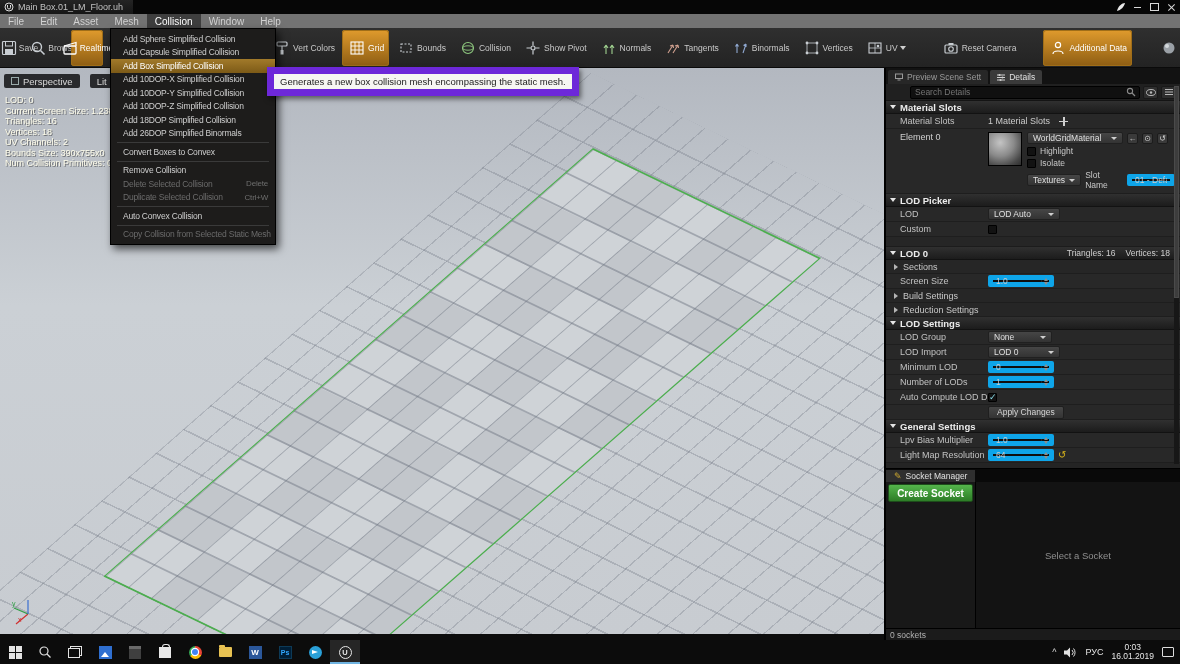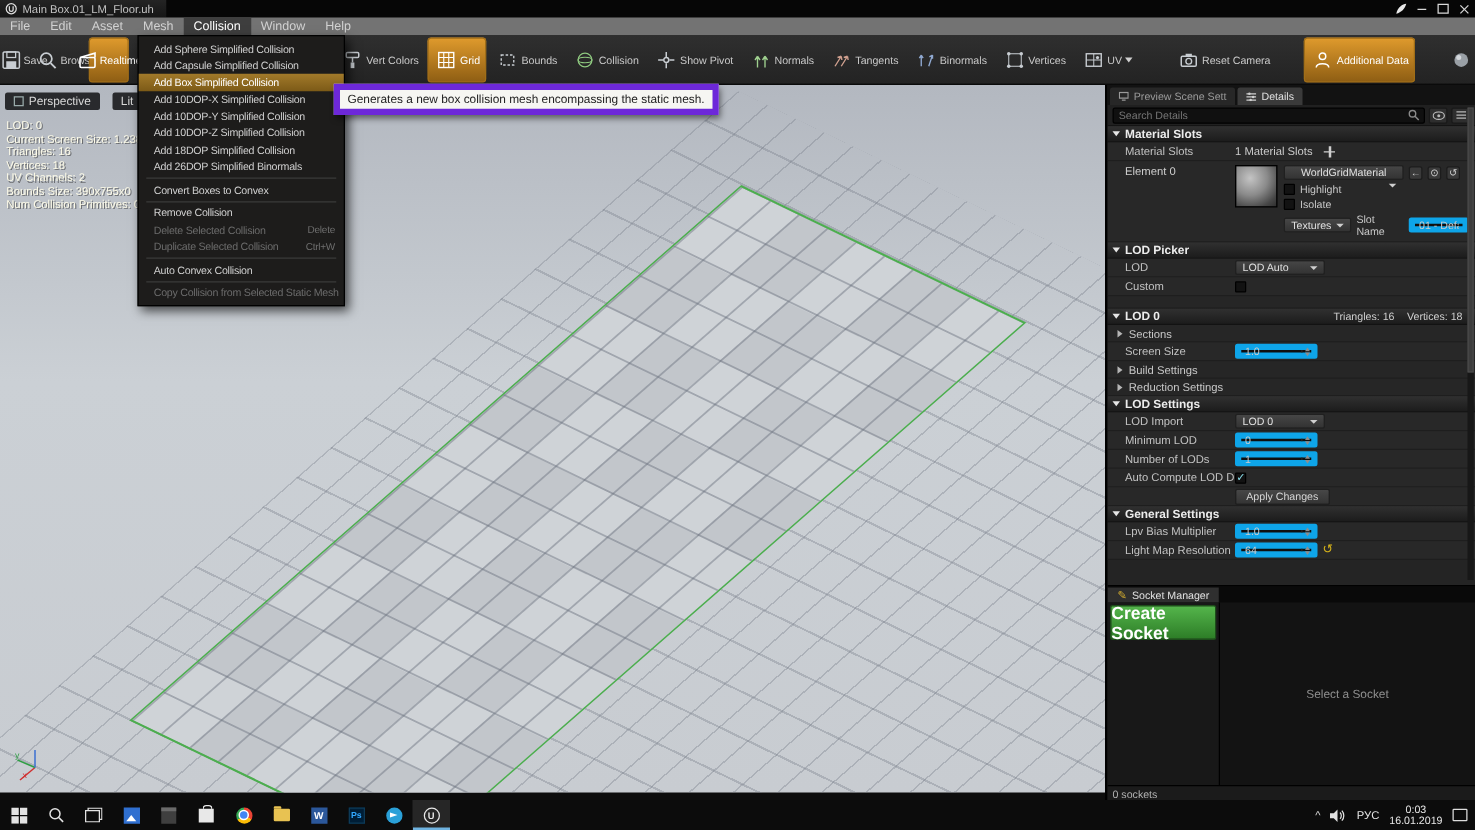--- a/index.html
+++ b/index.html
@@ -50,37 +50,37 @@
   .chip { height:14px; background:rgba(16,17,19,.85); border-radius:2px; display:flex; align-items:center; gap:4px; padding:0 7px; font-size:9.5px; color:#d8d8d8; }
   .chip-ic { width:8px; height:8px; border:1px solid #9aa; }
   .vp-stats { position:absolute; left:5px; top:27px; z-index:5; font-size:9px; line-height:10.5px; color:#fdfbe8; text-shadow:1px 1px 0 rgba(40,40,40,.55); }
   .gizmo { position:absolute; left:8px; bottom:8px; z-index:5; }
   
   .details { position:relative; width:296px; height:572px; background:#242424; border-left:2px solid #000; overflow:hidden; }
   .dtabs { height:16px; background:#121212; display:flex; align-items:flex-end; gap:2px; padding:2px 2px 0; }
   .dtab { height:14px; display:flex; align-items:center; gap:4px; padding:0 7px; background:#272727; font-size:8.5px; color:#9a9a9a; border-radius:2px 2px 0 0; white-space:nowrap; }
   .dtab.active { background:#3a3a3a; color:#e0e0e0; }
   .searchrow { height:17px; display:flex; align-items:center; gap:3px; padding:2px 4px; background:#202020; border-bottom:1px solid #141414; }
-  .search-box { flex:1; height:13px; background:#101010; border:1px solid #000; border-radius:2px; display:flex; align-items:center; }
+  .search-box { flex:1; height:13px; background:#101010; border:1px solid #000; border-radius:2px; display:flex; align-items:center;margin-left:20px; }
   .search-box input { flex:1; height:11px; background:transparent; border:none; outline:none; color:#9a9a9a; font-size:8.5px; padding:0 4px; font-family:"Liberation Sans",sans-serif; }
   .sq-btn { width:15px; height:13px; background:#2e2e2e; border:1px solid #191919; border-radius:2px; display:flex; align-items:center; justify-content:center; }
   .dsection { height:13px; background:linear-gradient(#303030,#1c1c1c); border-bottom:1px solid #121212; display:flex; align-items:center; gap:4px; padding:0 4px; }
   .dsection .htext { font-size:9.5px; font-weight:bold; color:#ececec; }
   .hright { margin-left:auto; display:flex; gap:10px; padding-right:6px; }
   .hright span { font-size:8.5px; font-weight:normal; color:#cfcfcf; }
   .tri-d { width:0; height:0; border-left:3.5px solid transparent; border-right:3.5px solid transparent; border-top:4.5px solid #e6e6e6; }
   .tri-r { width:0; height:0; border-top:3.5px solid transparent; border-bottom:3.5px solid transparent; border-left:4.5px solid #b5b5b5; }
   .drow { min-height:15px; display:flex; align-items:center; background:#282828; border-bottom:1px solid #1e1e1e; }
   .dlabel { width:102px; padding-left:14px; font-size:9px; color:#c2c2c2; white-space:nowrap; overflow:hidden; }
   .dval { flex:1; display:flex; align-items:center; gap:4px; padding-right:6px; font-size:9px; color:#cccccc; }
   .drow.sub { background:#262626; padding-left:8px; gap:5px; min-height:14px; }
   .drow.sub .slbl { font-size:9px; color:#c8c8c8; }
   .dd { height:12px; background:linear-gradient(#464646,#333333); border:1px solid #202020; border-radius:2px; display:flex; align-items:center; gap:4px; padding:0 5px; font-size:8.5px; color:#e0e0e0; }
   .dd .ddc { width:0; height:0; border-left:3px solid transparent; border-right:3px solid transparent; border-top:3.5px solid #cfcfcf; margin-left:auto; }
-  .w70 { width:72px; } .w64 { width:64px; } .w92 { width:96px;flex-direction:column; }
+  .w70 { width:72px; } .w64 { width:64px; } .w92 { width:96px; }
   .spin { width:66px; height:12px; background:#0f0f0f; border:5px solid #0ea5e9; border-radius:2px; display:flex; align-items:center; }
   .spin input { flex:1; min-width:0; height:10px; background:transparent; border:none; outline:none; color:#cccccc; font-size:8.5px; padding:0 3px; font-family:"Liberation Sans",sans-serif; }
   .spin-ctl { width:8px; height:100%; border-left:1px solid #262626; display:flex; flex-direction:column; align-items:center; justify-content:center; gap:1px; }
   .spin-ctl i { width:0; height:0; border-left:2.5px solid transparent; border-right:2.5px solid transparent; }
   .spin-ctl .up { border-bottom:3px solid #8d8d8d; } .spin-ctl .dn { border-top:3px solid #8d8d8d; }
   .cb { width:9px; height:9px; background:#121212; border:1px solid #000; border-radius:1px; position:relative; }
   .cb.checked::after { content:"✓"; position:absolute; left:0; top:-2px; font-size:9px; color:#86d8e4; }
   .plus-btn { width:11px; height:11px; position:relative; margin-left:4px; }
   .plus-btn::before { content:""; position:absolute; left:5px; top:1px; width:1.5px; height:9px; background:#cfcfcf; }
   .plus-btn::after  { content:""; position:absolute; left:1px; top:5px; width:9px; height:1.5px; background:#cfcfcf; }
@@ -96,33 +96,33 @@
   .reset-y { color:#d8b41a; font-size:10px; line-height:10px; }
   .dscroll { position:absolute; right:1px; top:18px; width:5px; height:378px; background:#171717; z-index:8; }
   .dthumb { width:100%; height:212px; background:#3d3d3d; border:1px solid #4a4a4a; }
   
   .socketmgr { position:absolute; left:0; top:400px; width:100%; height:172px; background:#0e0e0e; border-top:1px solid #000; z-index:10; display:flex; flex-direction:column; }
   .sm-tabrow { height:13px; background:#090909; display:flex; align-items:flex-end; }
   .sm-tab { height:12px; background:#2f2f2f; display:flex; align-items:center; gap:4px; padding:0 8px; font-size:8.5px; color:#e0e0e0; }
   .pencil::before { content:"✎"; color:#cfa92f; font-size:9px; }
   .sm-body { flex:1; display:flex; }
   .sm-left { width:90px; background:#181818; border-right:1px solid #000; padding:2px; }
-  .create-btn { height:28px; background:linear-gradient(#54b54b,#2d7d27); border:1px solid #1d4d1a; border-radius:2px; font-size:14px; font-weight:bold; color:#fff; display:flex; align-items:center; justify-content:center; }
+  .create-btn { height:18px; background:linear-gradient(#54b54b,#2d7d27); border:1px solid #1d4d1a; border-radius:2px; font-size:10px; font-weight:bold; color:#fff; display:flex; align-items:center; justify-content:center; }
   .sm-right { flex:1; background:#131313; display:flex; align-items:center; justify-content:center; }
   .sm-empty { font-size:9.5px; color:#8f8f8f; }
   .sm-status { height:12px; background:#1b1b1b; border-top:1px solid #000; display:flex; align-items:center; padding-left:4px; font-size:8.5px; color:#b2b2b2; }
   
   .cmenu { position:absolute; left:110px; top:28px; width:166px; background:#1d1c1b; border:1px solid #000; box-shadow:3px 4px 8px rgba(0,0,0,.65); z-index:60; padding:3px 0; }
   .citem { height:13.5px; display:flex; align-items:center; justify-content:space-between; padding:0 7px 0 12px; font-size:8.5px; letter-spacing:-0.2px; color:#cfcfcf; white-space:nowrap; overflow:hidden; }
   .citem.hl { background:linear-gradient(#a27a2a,#7c5a17); color:#fff; }
   .citem.dis { color:#6b6b6b; }
   .citem .shortcut { font-size:8px; color:#6e6e6e; margin-left:6px; }
   .msep { height:1px; background:#3a3a3a; margin:2px 6px; }
   
-  .tooltip { position:absolute; left:267px; top:67px; z-index:70; background:#f6f6f2; border:5px solid #6d28d9; box-shadow:2px 3px 5px rgba(0,0,0,.5); padding:2px 6px; font-size:9.5px; color:#1c1c1c; white-space:nowrap; }
+  .tooltip { position:absolute; left:267px; top:67px; z-index:70; background:#f6f6f2; border:7px solid #6d28d9; box-shadow:2px 3px 5px rgba(0,0,0,.5); padding:2px 6px; font-size:9.5px; color:#1c1c1c; white-space:nowrap; }
   
   .taskbar { position:absolute; left:0; bottom:0; width:100%; height:24px; background:#0c0c0c; display:flex; align-items:center; z-index:80; }
   .tico { width:30px; height:24px; display:flex; align-items:center; justify-content:center; }
   .tico.active { background:#262626; box-shadow:inset 0 -2px 0 #6fb3e0; }
   .chrome-ic { width:13px; height:13px; border-radius:50%; background:conic-gradient(#ea4335 0 33%, #fbbc05 0 66%, #34a853 0 100%); position:relative; }
   .chrome-ic::after { content:""; position:absolute; left:3.5px; top:3.5px; width:6px; height:6px; border-radius:50%; background:#4285f4; box-shadow:0 0 0 1.2px #fff; }
   .folder-ic { width:13px; height:10px; background:#e8c252; border-radius:1px; position:relative; }
   .folder-ic::before { content:""; position:absolute; left:0; top:-2px; width:6px; height:2px; background:#e8c252; border-radius:1px 1px 0 0; }
   .word-ic { width:13px; height:13px; background:#2b579a; color:#fff; font-size:8px; font-weight:bold; display:flex; align-items:center; justify-content:center; }
   .word-ic::before { content:"W"; }
@@ -513,20 +513,29 @@
       <div class="drow sub">
         <span class="tri-r"></span>
         <span class="slbl">Reduction Settings</span>
       </div>
 
       <div class="dsection">
         <span class="tri-d"></span>
         <span class="htext">LOD Settings</span>
       </div>
       <div class="drow">
+        <span class="dlabel">LOD Group</span>
+        <span class="dval">
+          <div class="dd w64">
+            <span>None</span>
+            <span class="ddc"></span>
+          </div>
+        </span>
+      </div>
+      <div class="drow">
         <span class="dlabel">LOD Import</span>
         <span class="dval">
           <div class="dd w70">
             <span>LOD 0</span>
             <span class="ddc"></span>
           </div>
         </span>
       </div>
       <div class="drow">
         <span class="dlabel">Minimum LOD</span>

